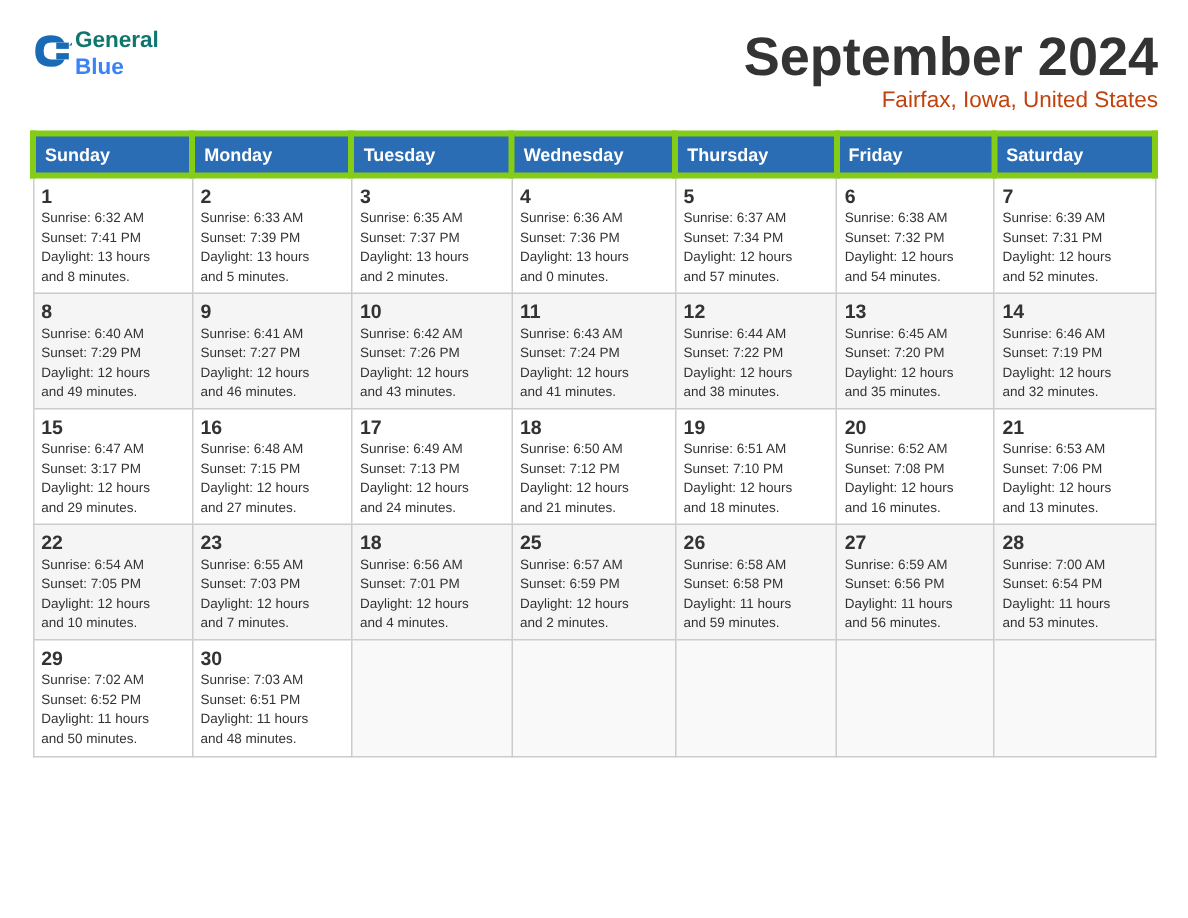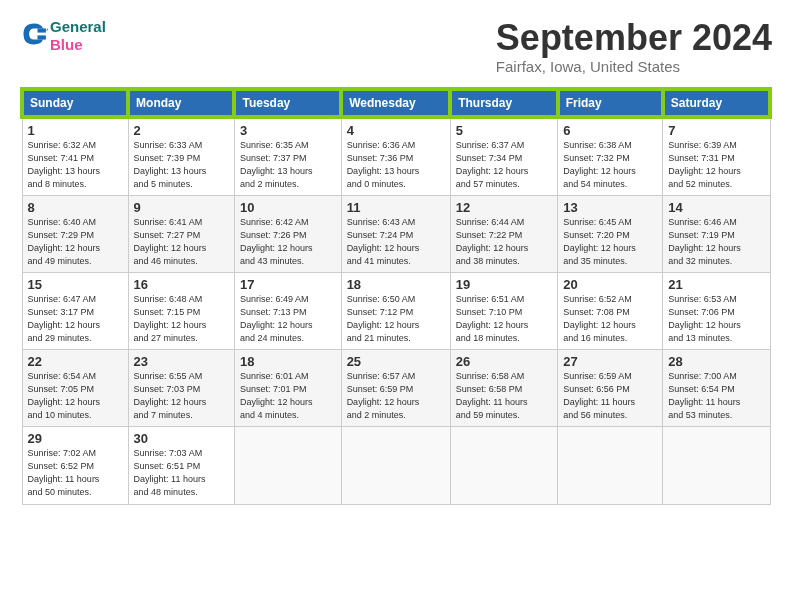--- a/index.html
+++ b/index.html
@@ -23,30 +23,31 @@
       display: flex;
       align-items: center;
     }
     .logo-icon {
       width: 28px;
       height: 28px;
       margin-right: 2px;
       margin-top: -4px;
     }
     .title-block {
+      text-align: right;
     }
     .month-title {
       font-size: 36px;
       font-weight: bold;
       color: #333;
       line-height: 1.1;
     }
     .location {
       font-size: 15px;
-      color: #737373;
+      color: #c2410c;
     }
     table {
       width: 100%;
       border-collapse: collapse;
       font-size: 9.5px;
     }
     thead tr th {
       background: #2a6db5;
       color: #fff;
       text-align: left;
@@ -92,21 +93,21 @@
       <svg class="logo-icon" viewBox="0 0 40 40" xmlns="http://www.w3.org/2000/svg">
         <path d="M5 20 Q5 5 20 5 Q30 5 33 12 L20 12 Q13 12 13 20 Q13 28 20 28 L33 28 Q30 35 20 35 Q5 35 5 20Z" fill="#1a6bb5"></path>
         <path d="M25 12 L37 12 L37 18 L25 18Z" fill="#1a6bb5"></path>
         <path d="M25 22 L37 22 L37 28 L25 28Z" fill="#1a6bb5"></path>
         <polygon points="37,15 44,8 44,14" fill="#1a6bb5"></polygon>
       </svg>
       <div>
         <div style="font-size:15px;font-weight:bold;color:#333;line-height:1.2;">
           <span style="color:#0f766e;">General</span>
         </div>
-        <div style="font-size:15px;font-weight:bold;color:#ec4899;line-height:1.2;">Blue</div>
+        <div style="font-size:15px;font-weight:bold;color:#3b82f6;line-height:1.2;">Blue</div>
       </div>
     </div>
     <div class="title-block">
       <div class="month-title">September 2024</div>
       <div class="location">Fairfax, Iowa, United States</div>
     </div>
   </div>
 
   <table>
     <thead>
@@ -284,21 +285,21 @@
           </td>
           <td>
             <span class="day-num">23</span>
             <div class="day-info" style="white-space: pre-line;">Sunrise: 6:55 AM
 Sunset: 7:03 PM
 Daylight: 12 hours
 and 7 minutes.</div>
           </td>
           <td>
             <span class="day-num">18</span>
-            <div class="day-info" style="white-space: pre-line;">Sunrise: 6:01 AM
+            <div class="day-info" style="white-space: pre-line;">Sunrise: 6:56 AM
 Sunset: 7:01 PM
 Daylight: 12 hours
 and 4 minutes.</div>
           </td>
           <td>
             <span class="day-num">25</span>
             <div class="day-info" style="white-space: pre-line;">Sunrise: 6:57 AM
 Sunset: 6:59 PM
 Daylight: 12 hours
 and 2 minutes.</div>

